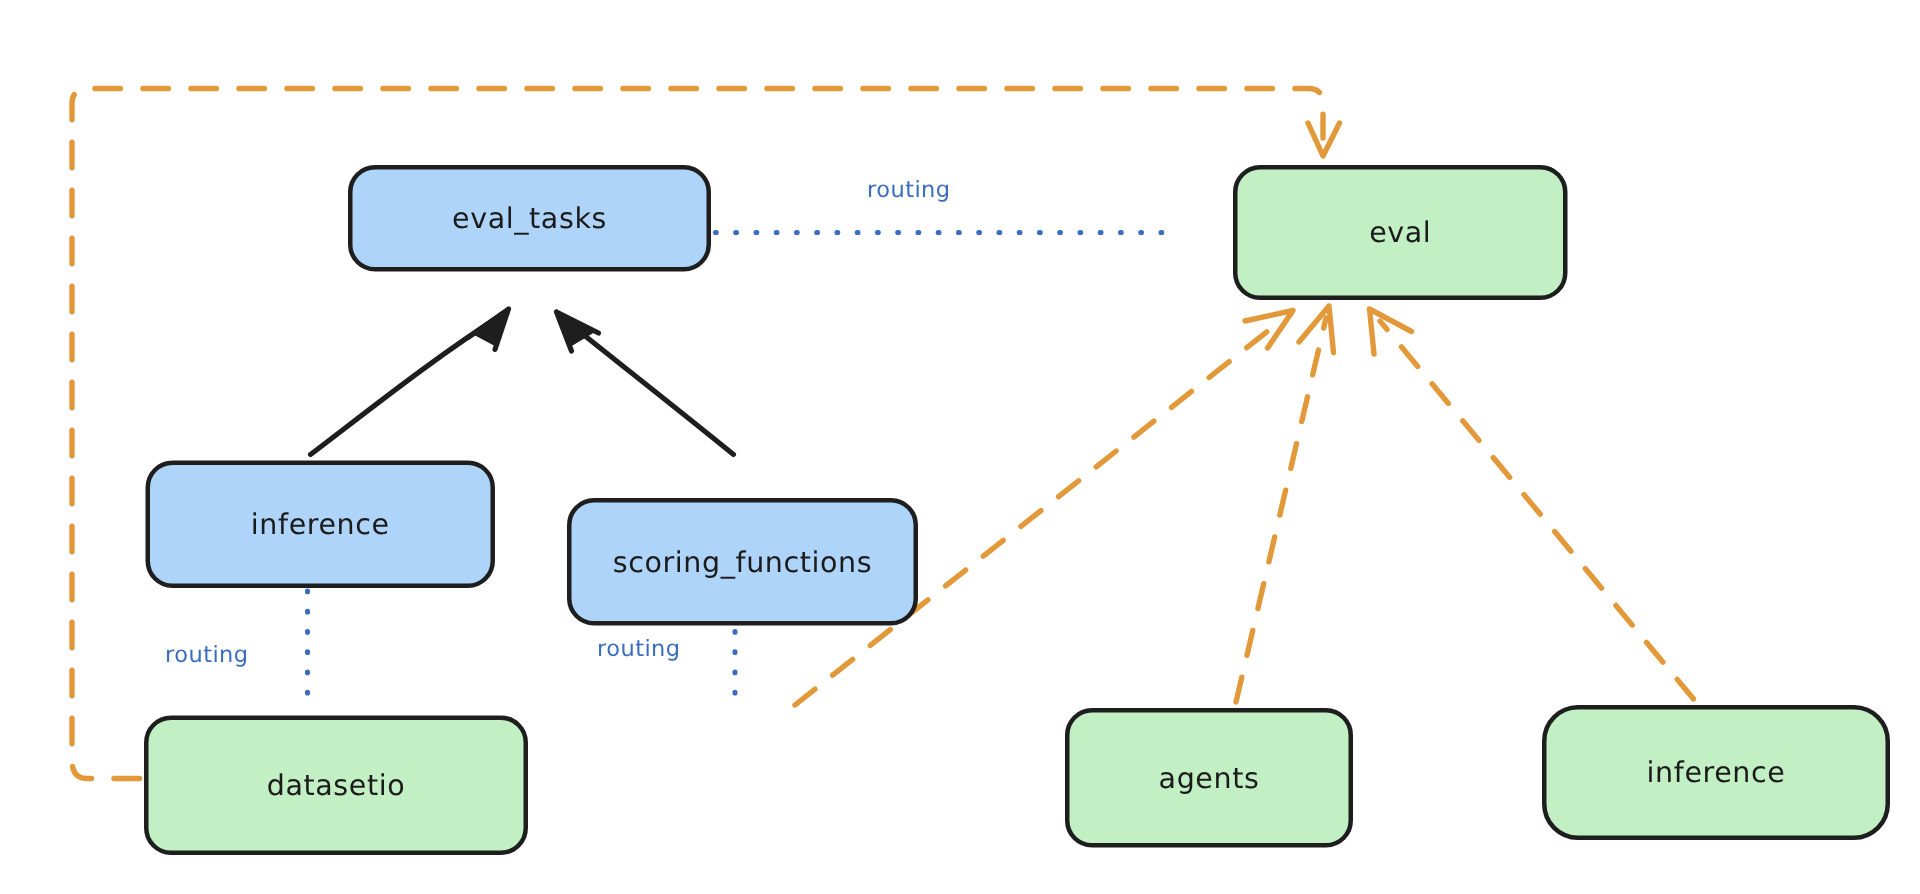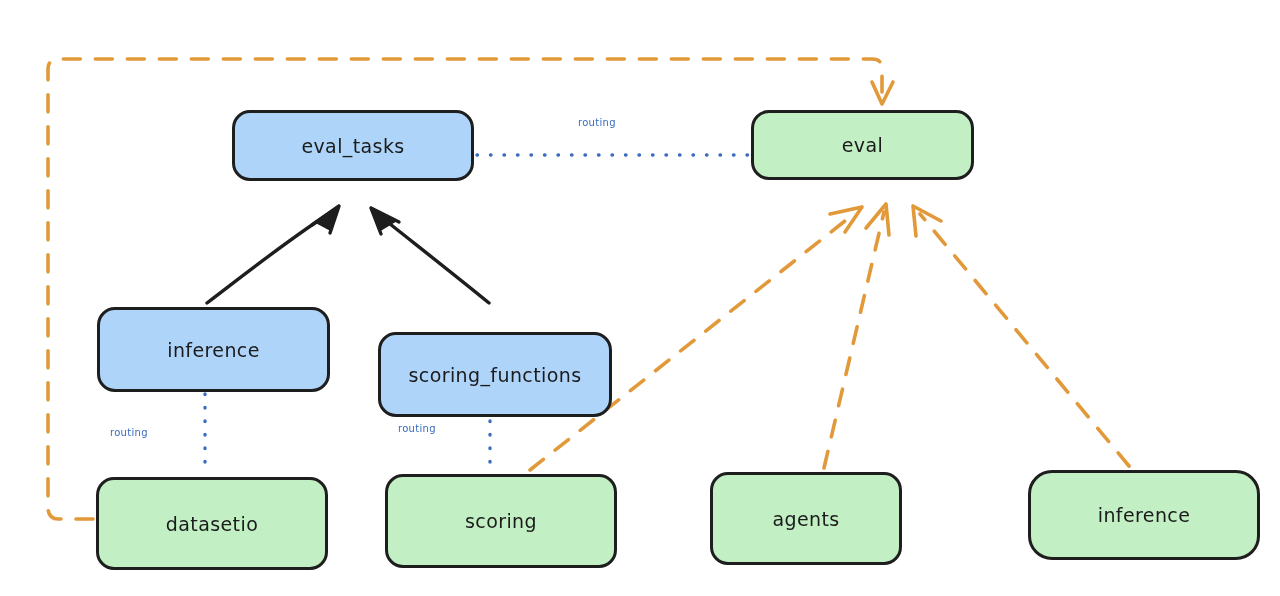--- a/index.html
+++ b/index.html
@@ -41,21 +41,21 @@
     letter-spacing: 0.4px;
     text-align: center;
     white-space: nowrap;
   }
   .node.blue  { background: #aed4f9; }
   .node.green { background: #c2efc3; }
 
   .edge-label {
     position: absolute;
     font-family: "DejaVu Sans", sans-serif;
-    font-size: 10px;
+    font-size: 15px;
     color: #3a6cc0;
     white-space: nowrap;
     z-index: 4;
     letter-spacing: 0.3px;
   }
 </style>
 </head>
 <body>
 
 <div id="canvas">
@@ -104,39 +104,36 @@
     <g>
       <path d="M 1129,466 L 920,214" fill="none" stroke="#e2993a" stroke-width="3.6" stroke-linecap="round" stroke-dasharray="17 15"></path>
       <path d="M 913,206 L 916,236 M 913,206 L 941,221" fill="none" stroke="#e2993a" stroke-width="3.6" stroke-linecap="round"></path>
     </g>
   </svg>
 
   <div class="node blue" id="node-eval_tasks" style="left:232px; top:110px; width:242px; height:71px;">
     <span class="node-label">eval_tasks</span>
   </div>
 
-  <div class="node green" id="node-eval" style="left:751px; top:110px; width:223px; height:70px;">
+  <div class="node green" id="node-eval" style="left:822px; top:110px; width:223px; height:90px;">
     <span class="node-label">eval</span>
   </div>
 
   <div class="node blue" id="node-datasets" style="left:97px; top:307px; width:233px; height:85px;">
     <span class="node-label">inference</span>
   </div>
 
   <div class="node blue" id="node-scoring_functions" style="left:378px; top:307px; width:234px; height:85px;margin-top:25px;">
     <span class="node-label">scoring_functions</span>
   </div>
 
-  <div class="node green" id="node-datasetio" style="left:96px; top:477px; width:232px; height:93px;">
+  <div class="node green" id="node-datasetio" style="left:96px; top:477px; width:256px; height:93px;">
     <span class="node-label">datasetio</span>
   </div>
 
-  <div class="node green" id="node-scoring" style="left:385px; top:474px; width:232px; height:94px;">
-    <span class="node-label">scoring</span>
-  </div>
 
   <div class="node green" id="node-agents" style="left:710px; top:472px; width:192px; height:93px;align-items:center;">
     <span class="node-label">agents</span>
   </div>
 
   <div class="node green" id="node-inference" style="left:1028px; top:470px; width:232px; height:90px;border-radius:24px;">
     <span class="node-label">inference</span>
   </div>
 
   <div class="edge-label" style="left:578px; top:117px;">routing</div>

